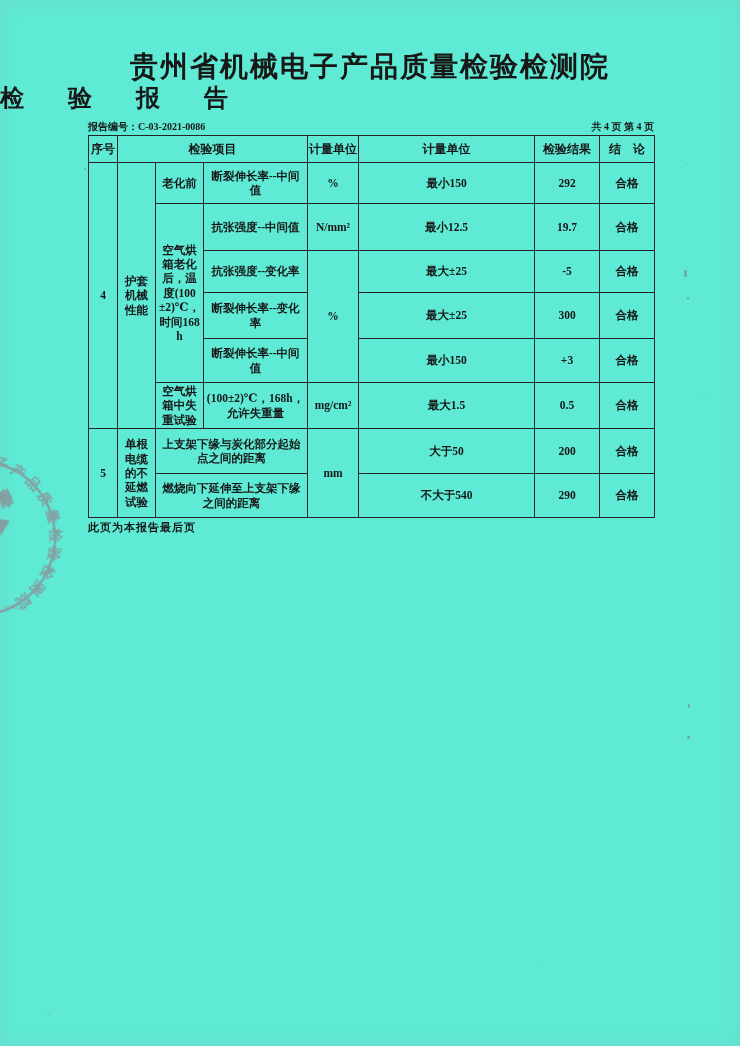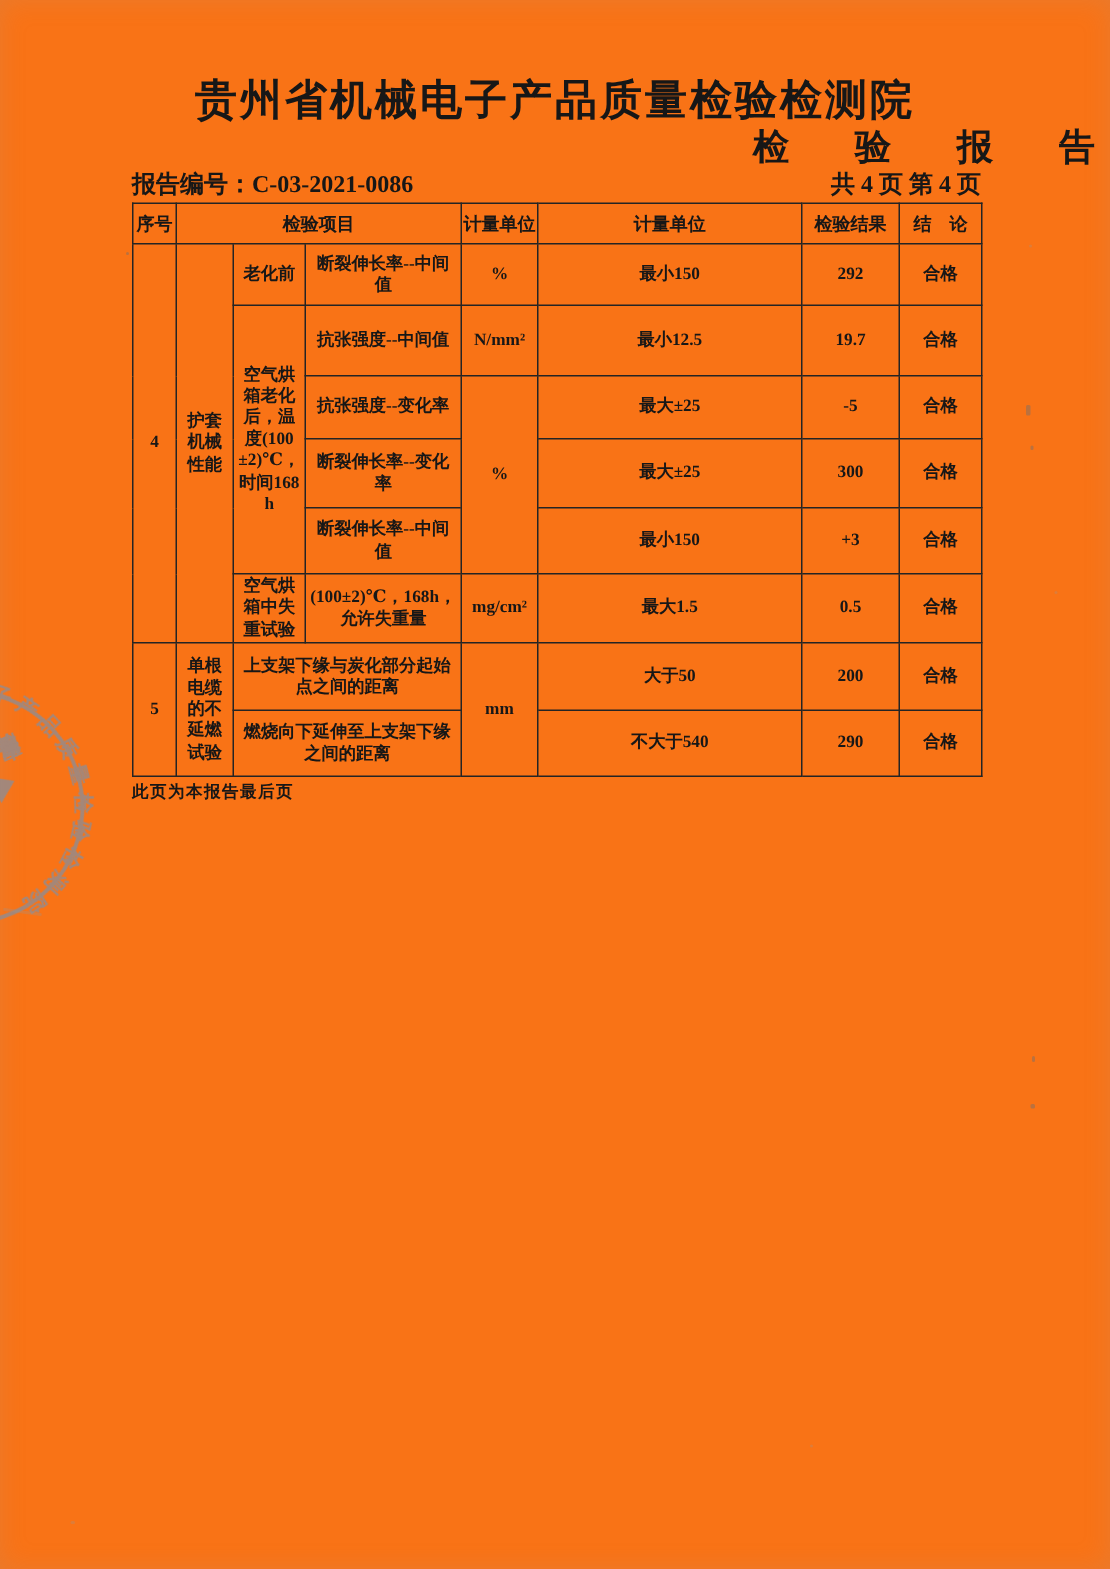--- a/index.html
+++ b/index.html
@@ -1,33 +1,33 @@
 <!DOCTYPE html>
 <html><head>
 <meta charset="utf-8">
 <style>
   html,body { margin:0; padding:0; background:#e8e8e8; }
   .page {
     position:relative; width:740px; height:1046px; margin:0 auto;
-    background:#f97316; overflow:hidden; color:#171717;
+    background:#5eead4; overflow:hidden; color:#171717;
     font-family:"Liberation Serif","DejaVu Serif",serif;
     box-shadow: inset 0 0 18px rgba(160,160,160,0.18);
   }
   .title {
     position:absolute; top:48px; left:0; width:740px;
     text-align:center; font-size:28px; font-weight:bold; letter-spacing:2px;
   }
   .subtitle {
     position:absolute; top:82px; left:0; width:740px;
-    text-align:right; font-size:24px; font-weight:bold; letter-spacing:10px;
+    text-align:left; font-size:24px; font-weight:bold; letter-spacing:10px;
   }
   .meta-row {
     position:absolute; top:114px; left:88px; width:566px; height:20px;
     display:flex; justify-content:space-between; align-items:flex-end;
-    font-size:16px; font-weight:bold;
+    font-size:10px; font-weight:bold;
   }
   table.report {
     position:absolute; left:88px; top:135px; width:566px;
     border-collapse:collapse; table-layout:fixed;border-radius:10px;
   }
   table.report th, table.report td {
     border:1.6px solid #242424; font-weight:bold; font-size:11.5px;
     line-height:1.25; text-align:center; vertical-align:middle;
     padding:1px 2px; overflow:hidden; word-break:break-all;
   }

